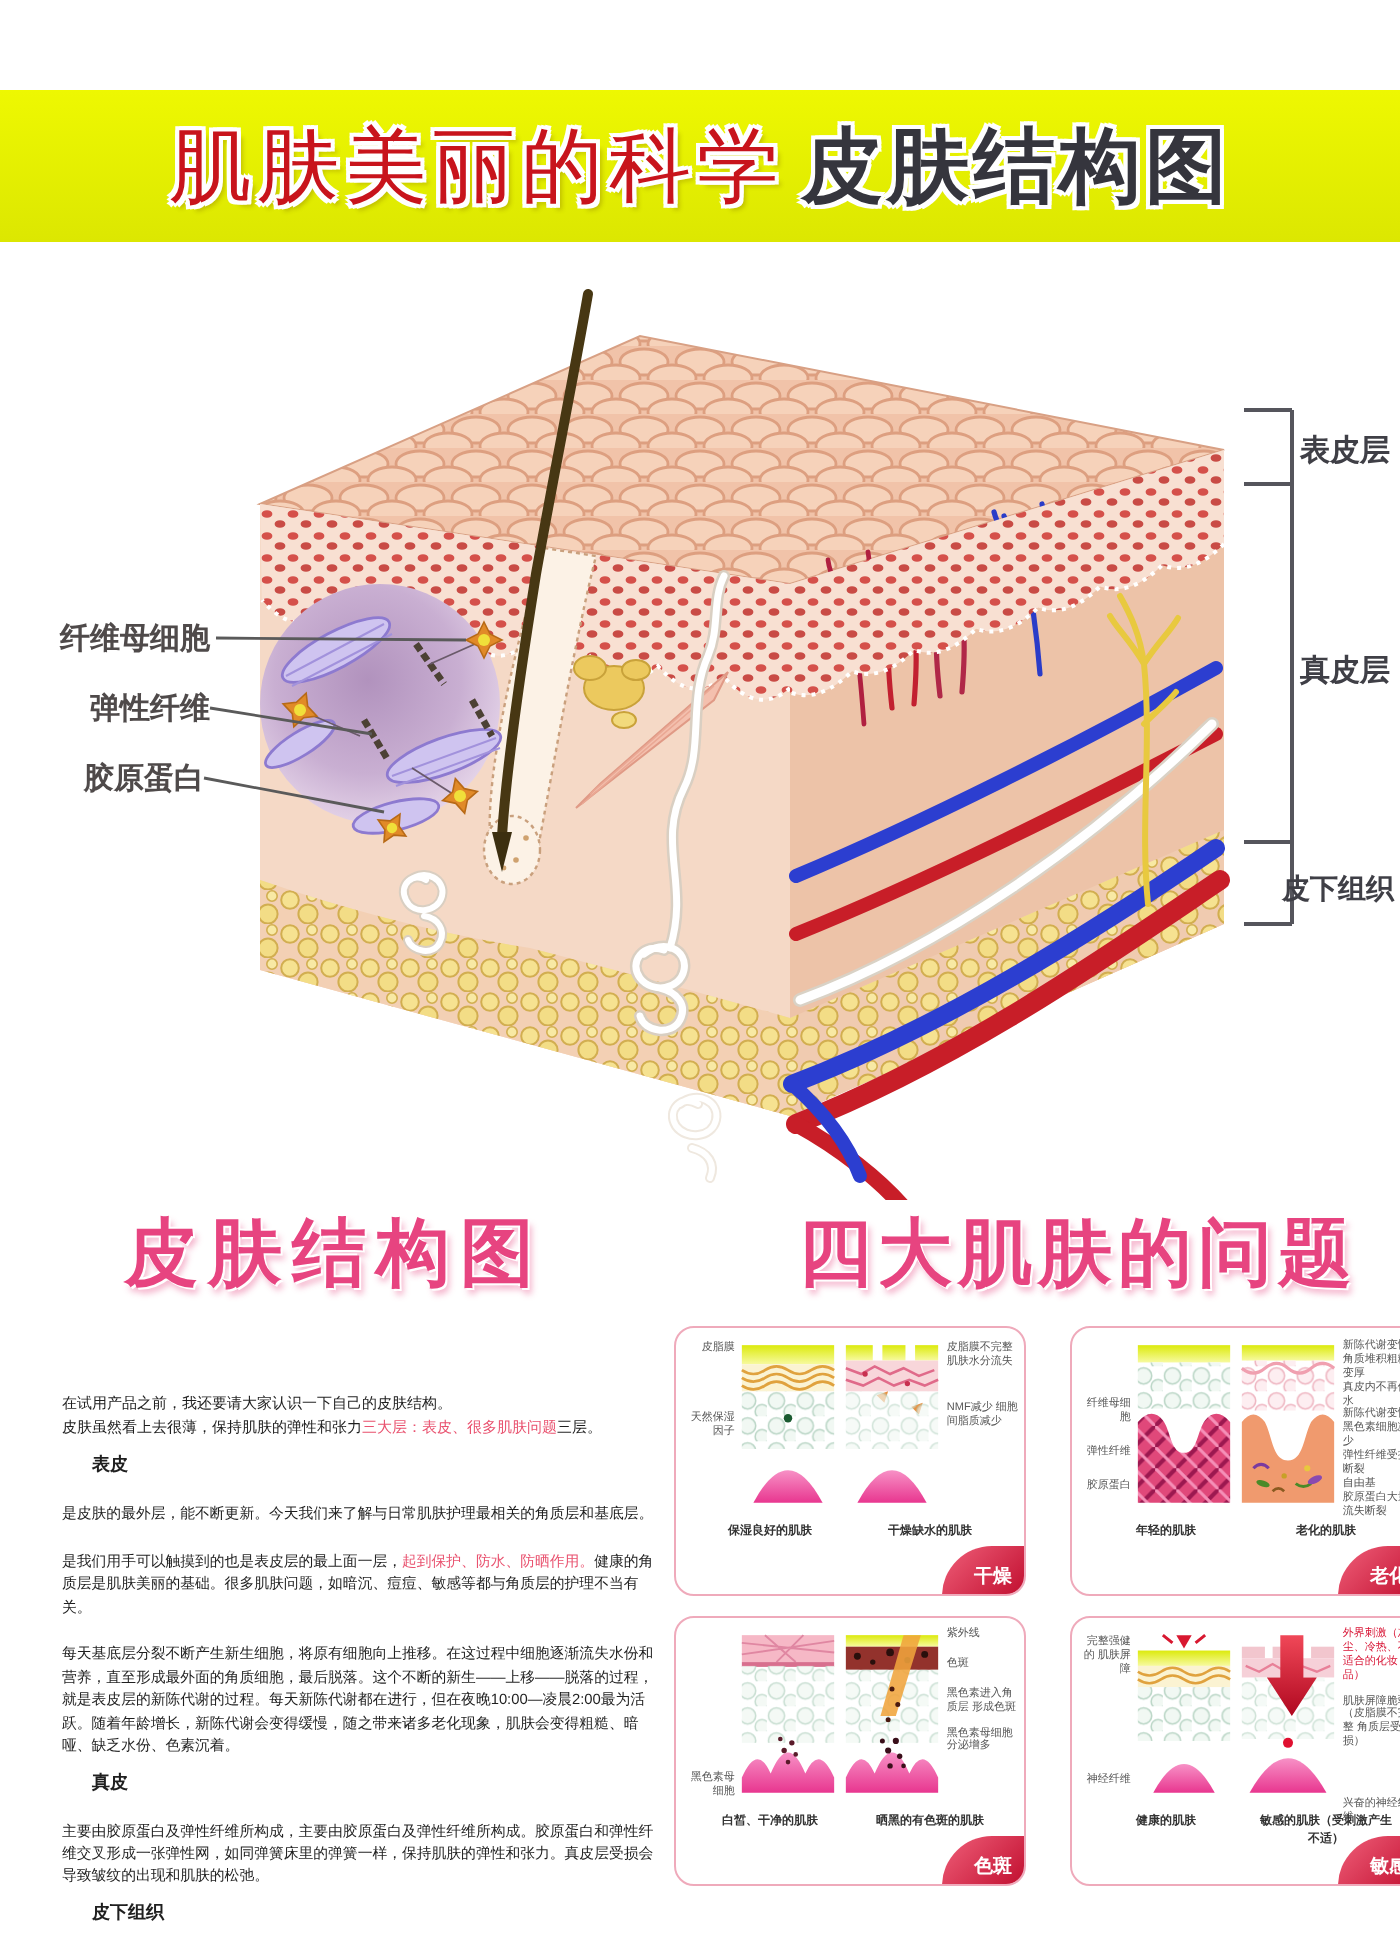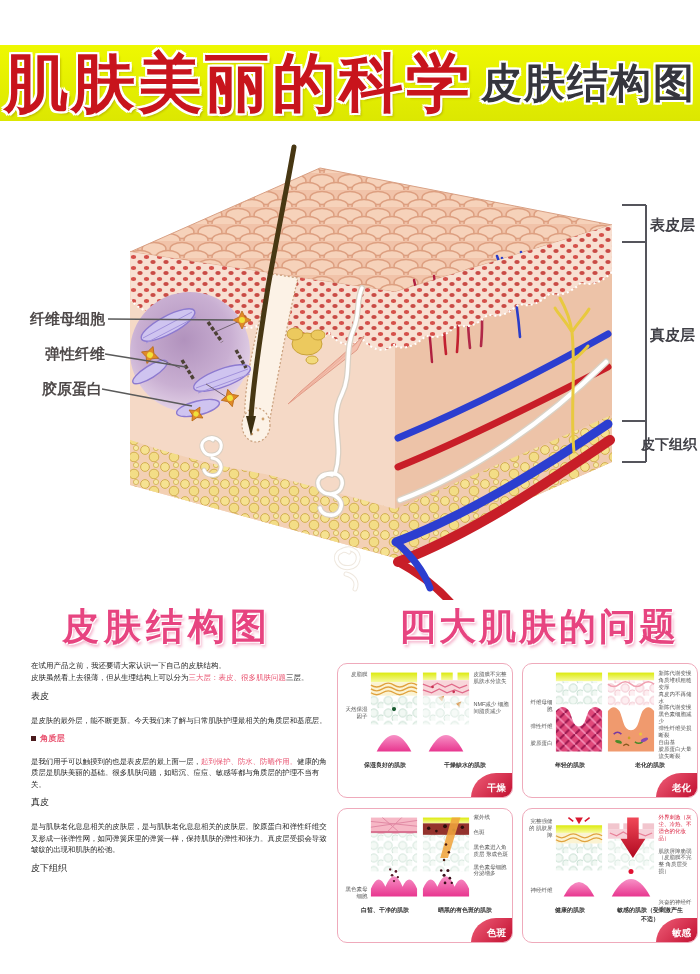--- a/index.html
+++ b/index.html
@@ -2,42 +2,42 @@
 <html><head>
 <meta charset="utf-8">
 <style>
   html,body{margin:0;padding:0;background:#888;}
   .poster{position:relative;width:700px;height:974px;background:#ffffff;overflow:hidden;
           font-family:"Liberation Sans","DejaVu Sans",sans-serif;margin:0 auto;}
   
   .header{position:absolute;top:45px;left:0;width:700px;height:76px;
           background:linear-gradient(#eef801,#dce701);
           display:flex;align-items:center;justify-content:center;gap:8px;}
-  .t-red{font-size:64px;font-weight:bold;color:#c8141c;letter-spacing:3px;
+  .t-red{font-size:41px;font-weight:normal;color:#c8141c;letter-spacing:3px;
          text-shadow:-2px -2px 0 #fff,2px -2px 0 #fff,-2px 2px 0 #fff,2px 2px 0 #fff,0 -2px 0 #fff,0 2px 0 #fff,-2px 0 0 #fff,2px 0 0 #fff,3px 3px 2px rgba(90,60,0,.25);}
   .t-dark{font-size:41px;font-weight:bold;color:#35353d;letter-spacing:2px;
          text-shadow:-2px -2px 0 #fff,2px -2px 0 #fff,-2px 2px 0 #fff,2px 2px 0 #fff,0 -2px 0 #fff,0 2px 0 #fff,-2px 0 0 #fff,2px 0 0 #fff;}
   
   .diagram{position:absolute;top:122px;left:0;width:700px;height:478px;}
   
   .sec-title{position:absolute;top:602px;font-size:37px;font-weight:bold;color:#e74480;letter-spacing:5px;
          text-shadow:-1px -1px 0 #fff,1px 1px 0 #fff,2px 3px 3px rgba(231,68,128,.4);}
   .sec-title.left{left:62px;}
   .sec-title.right{left:399px;letter-spacing:3px;}
   
   .article{position:absolute;left:31px;top:660px;width:302px;color:#1f1f1f;}
-  .article .intro{font-size:7.5px;line-height:1.62;margin-bottom:6px;}
+  .article .intro{font-size:7.5px;line-height:1.62;margin-bottom:6px;margin-top:36px;}
   .hl{color:#e9526f;}
-  .h-black{font-size:9px;font-weight:normal;margin:6px 0 2px;}
+  .h-black{font-size:9px;font-weight:bold;margin:6px 15px 2px;}
   .h-pink{display:flex;align-items:center;font-size:8.3px;font-weight:bold;color:#e9526f;margin:6px 0 2px;}
   .sq{display:inline-block;width:5px;height:5px;background:#4a1a1c;margin-right:4px;flex:none;}
   .p{font-size:7.4px;line-height:1.55;margin:12px 0 4px;}
   
   .panels{position:absolute;left:337px;top:663px;width:361px;display:grid;
-          grid-template-columns:176px 176px;grid-template-rows:135px 135px;gap:10px 9px;border-radius:18px;}
+          grid-template-columns:176px 176px;grid-template-rows:135px 135px;gap:10px 22px;border-radius:18px;}
   .panel{position:relative;background:#fff;border:1.5px solid #efaabb;border-radius:10px;overflow:hidden;}
   .panel-body{display:flex;justify-content:center;gap:2px;padding:5px 2px 0 2px;height:88px;}
   .plabels{display:flex;flex-direction:column;font-size:5.5px;line-height:1.25;color:#555;height:86px;}
   .plabels.pl-left{width:30px;text-align:right;align-items:flex-end;}
   .plabels.pl-right{width:40px;text-align:left;}
   .plabels span{display:block;}
   .note-red{color:#d81535;}
   .mini{width:50px;height:86px;flex:none;}
   .caps{position:absolute;top:97px;left:0;right:0;display:flex;justify-content:center;gap:14px;
         font-size:6px;font-weight:bold;color:#333;}
@@ -240,38 +240,35 @@
     </g>
   </svg>
   </div>
 
   <div class="sec-title left">皮肤结构图</div>
   <div class="sec-title right">四大肌肤的问题</div>
 
   <div class="article">
     <div class="intro">
       <span>在试用产品之前，我还要请大家认识一下自己的皮肤结构。</span><br>
-      <span>皮肤虽然看上去很薄，但从生理结构上可以分为</span><span class="hl">三大层：表皮、很多肌肤问题</span><span>三层。</span>
+      <span>皮肤虽然看上去很薄，保持肌肤的弹性和张力</span><span class="hl">三大层：表皮、很多肌肤问题</span><span>三层。</span>
     </div>
 
     <div class="h-black">表皮</div>
     <div class="p">是皮肤的最外层，能不断更新。今天我们来了解与日常肌肤护理最相关的角质层和基底层。</div>
 
-    <div class="h-pink">
-        <span class="sq"></span>
-        <span>角质层</span>
-      </div>
     <div class="p">
       <span>是我们用手可以触摸到的也是表皮层的最上面一层，</span><span class="hl">起到保护、防水、防晒作用。</span><span>健康的角质层是肌肤美丽的基础。很多肌肤问题，如暗沉、痘痘、敏感等都与角质层的护理不当有关。</span>
     </div>
 
 
+    <div class="p">每天基底层分裂不断产生新生细胞，将原有细胞向上推移。在这过程中细胞逐渐流失水份和营养，直至形成最外面的角质细胞，最后脱落。这个不断的新生——上移——脱落的过程，就是表皮层的新陈代谢的过程。每天新陈代谢都在进行，但在夜晚10:00—凌晨2:00最为活跃。随着年龄增长，新陈代谢会变得缓慢，随之带来诸多老化现象，肌肤会变得粗糙、暗哑、缺乏水份、色素沉着。</div>
 
     <div class="h-black">真皮</div>
-    <div class="p">是与肌肤老化息息相关的皮肤层，是与肌肤老化息息相关的皮肤层。胶原蛋白和弹性纤维交叉形成一张弹性网，如同弹簧床里的弹簧一样，保持肌肤的弹性和张力。真皮层受损会导致皱纹的出现和肌肤的松弛。</div>
+    <div class="p">主要由胶原蛋白及弹性纤维所构成，主要由胶原蛋白及弹性纤维所构成。胶原蛋白和弹性纤维交叉形成一张弹性网，如同弹簧床里的弹簧一样，保持肌肤的弹性和张力。真皮层受损会导致皱纹的出现和肌肤的松弛。</div>
 
     <div class="h-black">皮下组织</div>
 
   </div>
 
   <div class="panels">
 
     <div class="panel">
       <div class="panel-body">
         <div class="plabels pl-left" style="justify-content:flex-start;padding-top:2px">

